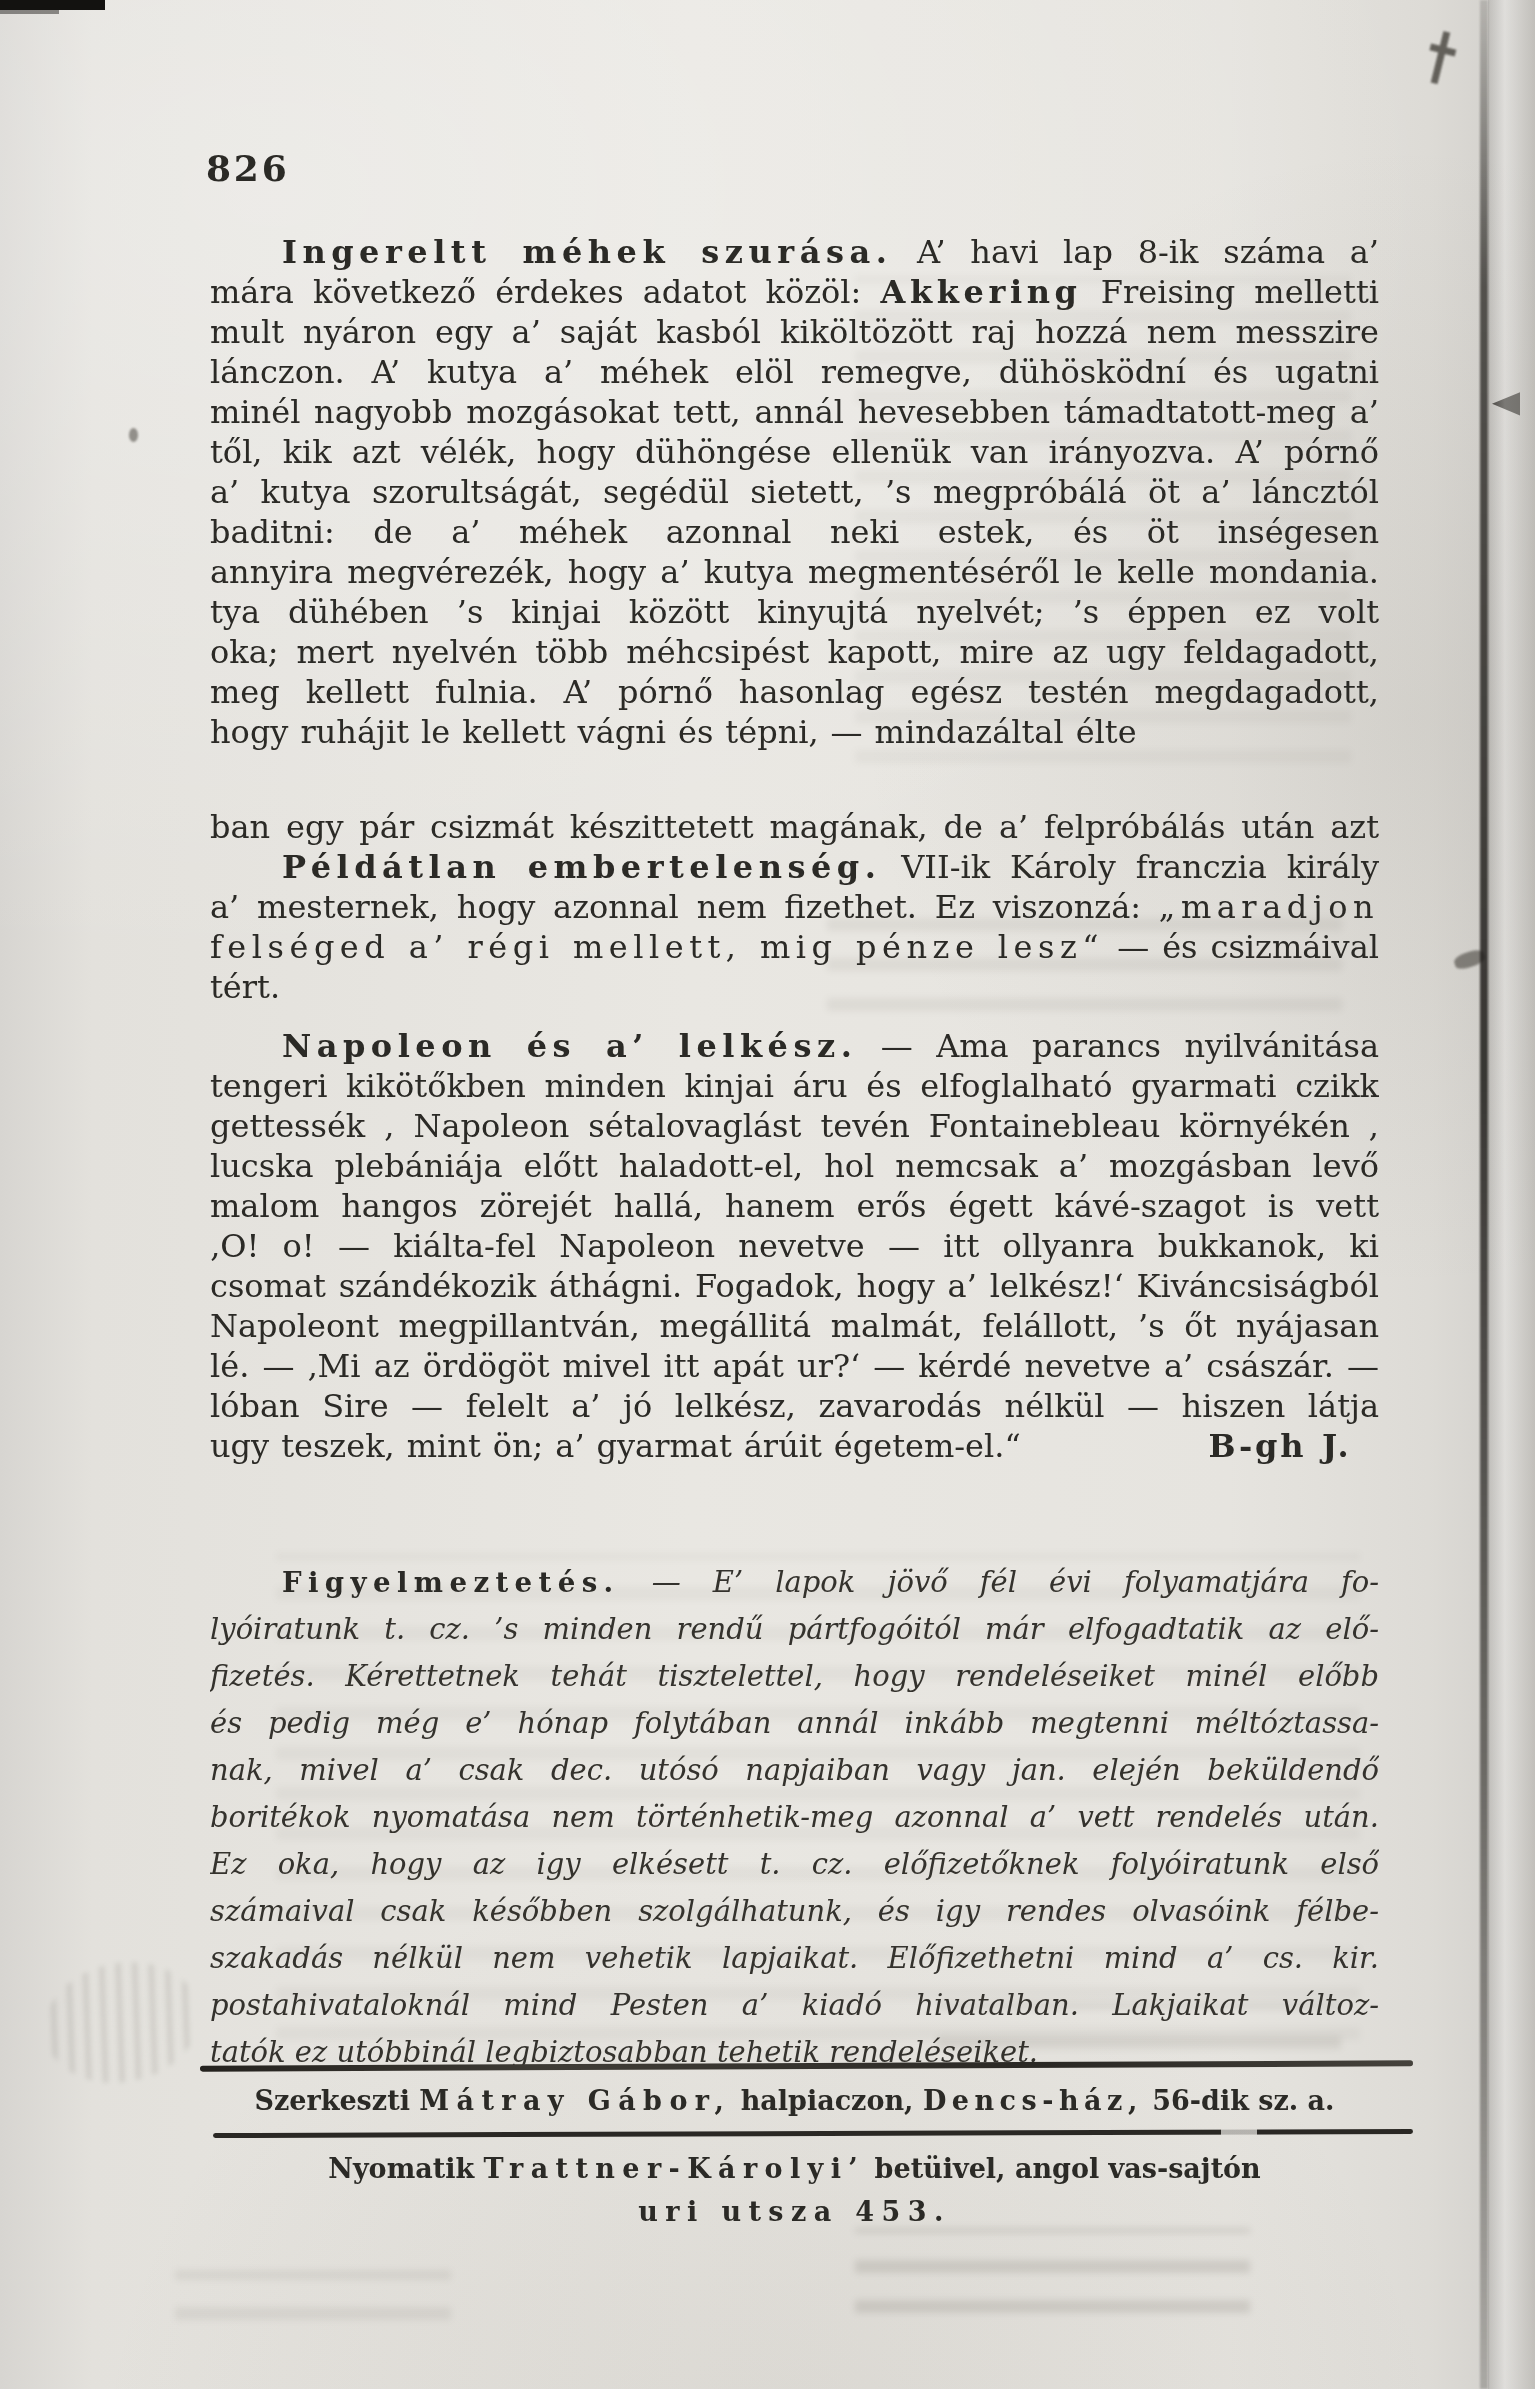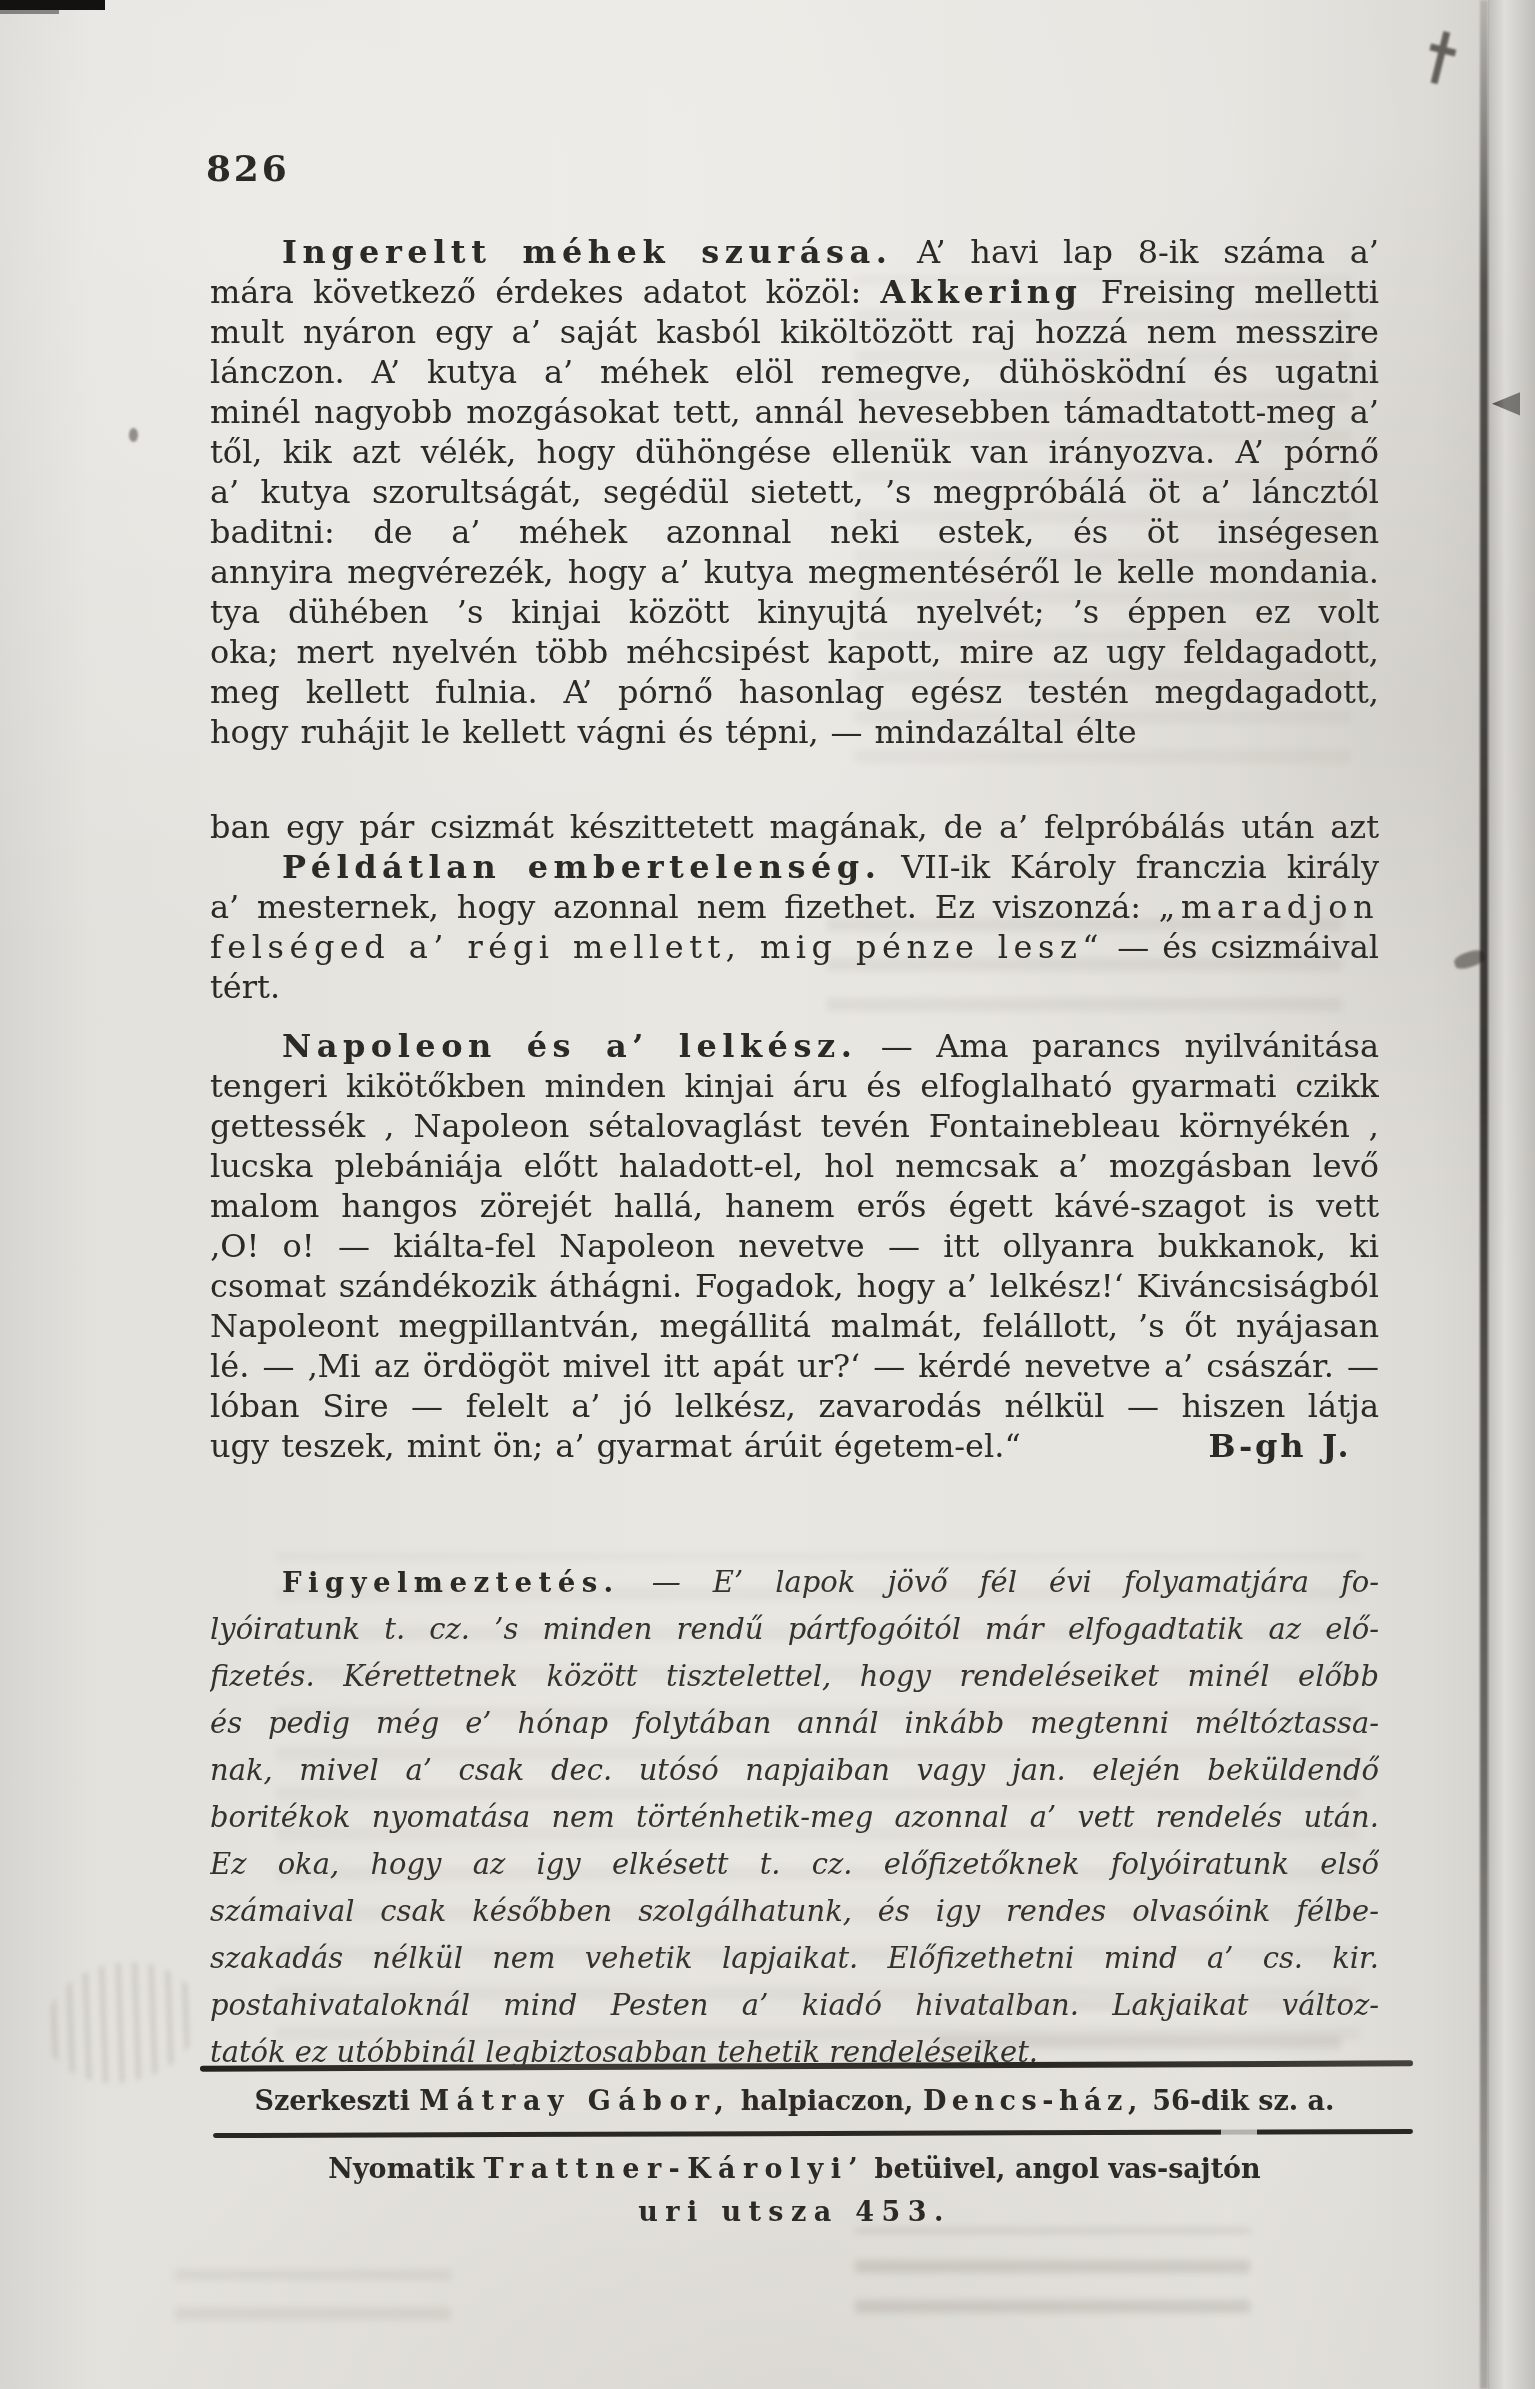--- a/index.html
+++ b/index.html
@@ -120,21 +120,21 @@
     <div class="bl">lóban Sire — felelt a’ jó lelkész, zavarodás nélkül — hiszen látja felséged,</div>
     <div class="bl last sigline">
         <span>ugy teszek, mint ön; a’ gyarmat árúit égetem-el.“</span>
         <span class="sig">B-gh J.</span>
       </div>
   </section>
 
   <section class="col" style="top:1559px;">
     <div class="il indent"><span class="notice-head">Figyelmeztetés.</span><span> — E’ lapok jövő fél évi folyamatjára fo-</span></div>
     <div class="il">lyóiratunk t. cz. ’s minden rendű pártfogóitól már elfogadtatik az elő-</div>
-    <div class="il">fizetés. Kérettetnek között tisztelettel, hogy rendeléseiket minél előbb</div>
+    <div class="il">fizetés. Kérettetnek tehát tisztelettel, hogy rendeléseiket minél előbb</div>
     <div class="il">és pedig még e’ hónap folytában annál inkább megtenni méltóztassa-</div>
     <div class="il">nak, mivel a’ csak dec. utósó napjaiban vagy jan. elején beküldendő</div>
     <div class="il">boritékok nyomatása nem történhetik-meg azonnal a’ vett rendelés után.</div>
     <div class="il">Ez oka, hogy az igy elkésett t. cz. előfizetőknek folyóiratunk első</div>
     <div class="il">számaival csak későbben szolgálhatunk, és igy rendes olvasóink félbe-</div>
     <div class="il">szakadás nélkül nem vehetik lapjaikat. Előfizethetni mind a’ cs. kir.</div>
     <div class="il">postahivataloknál mind Pesten a’ kiadó hivatalban. Lakjaikat változ-</div>
     <div class="il last">tatók ez utóbbinál legbiztosabban tehetik rendeléseiket.</div>
   </section>
 

